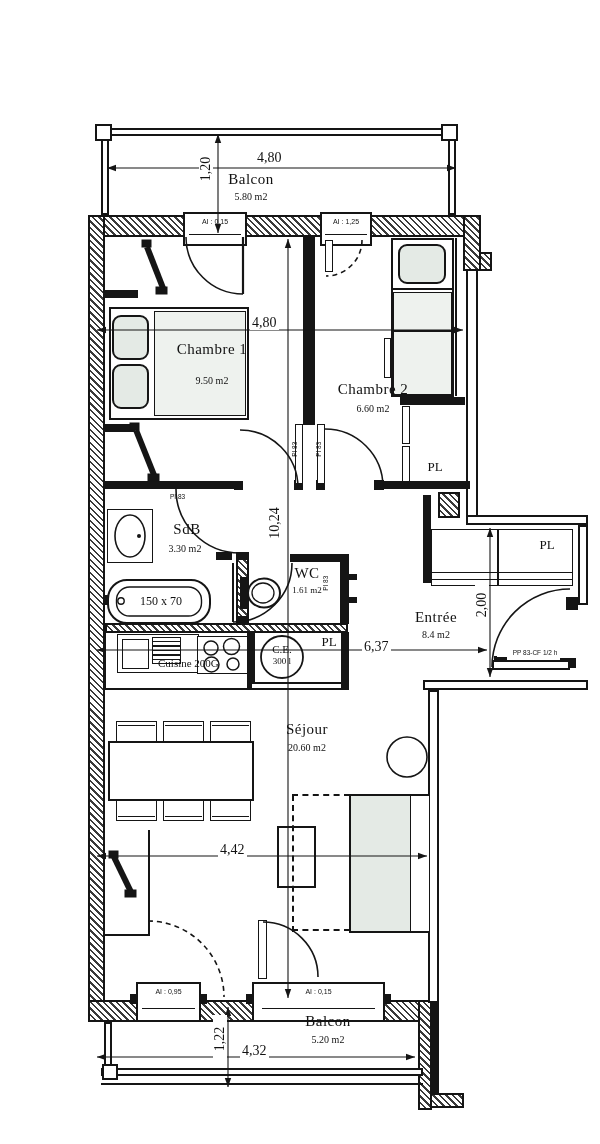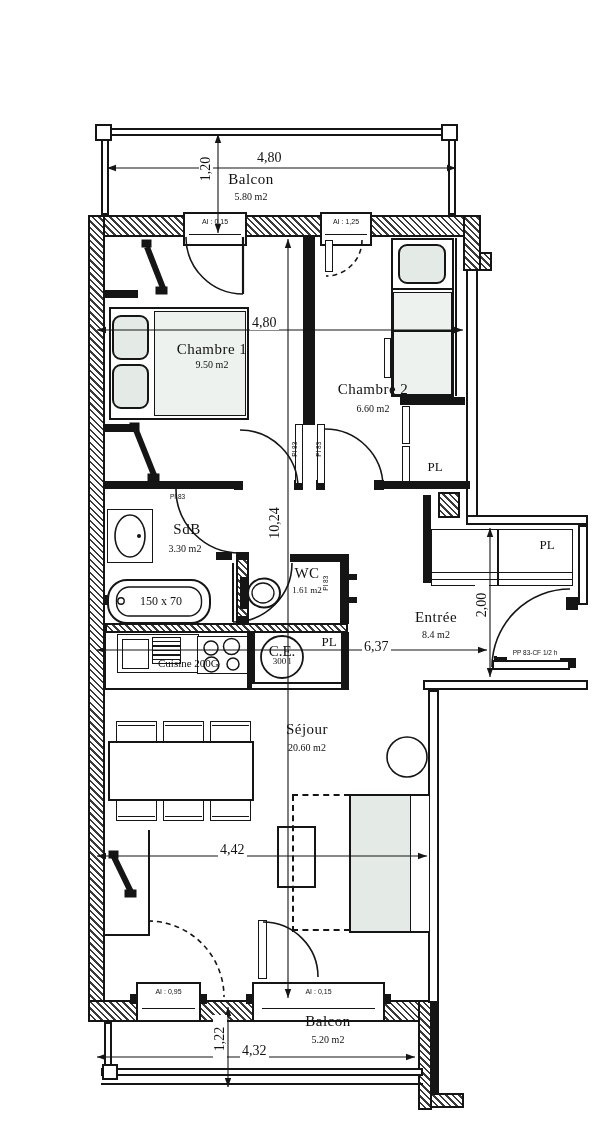--- a/index.html
+++ b/index.html
@@ -24,21 +24,21 @@
   .dash-v{position:absolute;border-left:2px dashed #151515;}
   .dash-h{position:absolute;border-top:2px dashed #151515;}
   .lbl{position:absolute;line-height:1;white-space:nowrap;}
   .rm{font-size:15px;letter-spacing:.5px;}
   .ar{font-size:10px;}
   .dimlab{font-size:14px;background:#fff;padding:0 2px;}
   .xs{font-size:6.5px;font-family:"Liberation Sans",sans-serif;}
   .md{font-size:12px;}
   .pl{font-size:13px;}
   .cu{font-size:11px;}
-  .ce1{font-size:15px;}
+  .ce1{font-size:11px;}
   .ce2{font-size:9px;}
   .ctr{text-align:center;}
   .rot{transform:rotate(-90deg);transform-origin:center;}
   .win{position:absolute;background:#fff;border:2px solid #151515;box-sizing:border-box;
        text-align:center;font-family:"Liberation Sans",sans-serif;font-size:7px;
        padding-top:4px;line-height:1;}
   .win::after{content:"";position:absolute;left:6%;right:6%;top:66%;border-top:1.5px solid #151515;}
   .chair{position:absolute;background:#fff;border:1.5px solid #151515;box-sizing:border-box;}
   .chair::after{content:"";position:absolute;left:1px;right:1px;top:3px;border-top:1.2px solid #151515;}
   .chair.cb::after{top:auto;bottom:3px;}
@@ -248,21 +248,21 @@
       </g>
     </g>
   </svg>
 
   <div class="lbl rm ctr" style="left:196px;top:172px;width:110px">Balcon</div>
   <div class="lbl ar ctr" style="left:196px;top:192px;width:110px">5.80 m2</div>
   <div class="lbl dimlab" style="left:255px;top:151px">4,80</div>
   <div class="lbl dimlab rot ctr" style="left:182px;top:162px;width:44px">1,20</div>
 
   <div class="lbl rm ctr" style="left:152px;top:342px;width:120px">Chambre 1</div>
-  <div class="lbl ar ctr" style="left:152px;top:360px;width:120px">9.50 m2</div>
+  <div class="lbl ar ctr" style="left:152px;top:376px;width:120px">9.50 m2</div>
   <div class="lbl dimlab" style="left:250px;top:316px">4,80</div>
 
   <div class="lbl rm ctr" style="left:318px;top:382px;width:110px">Chambre 2</div>
   <div class="lbl ar ctr" style="left:318px;top:404px;width:110px">6.60 m2</div>
 
   <div class="lbl dimlab rot ctr" style="left:248px;top:516px;width:50px">10,24</div>
 
   <div class="lbl xs" style="left:170px;top:494px">PI 83</div>
   <div class="lbl xs rot ctr" style="left:281px;top:446px;width:28px">PI 83</div>
   <div class="lbl xs rot ctr" style="left:305px;top:446px;width:28px">PI 83</div>

